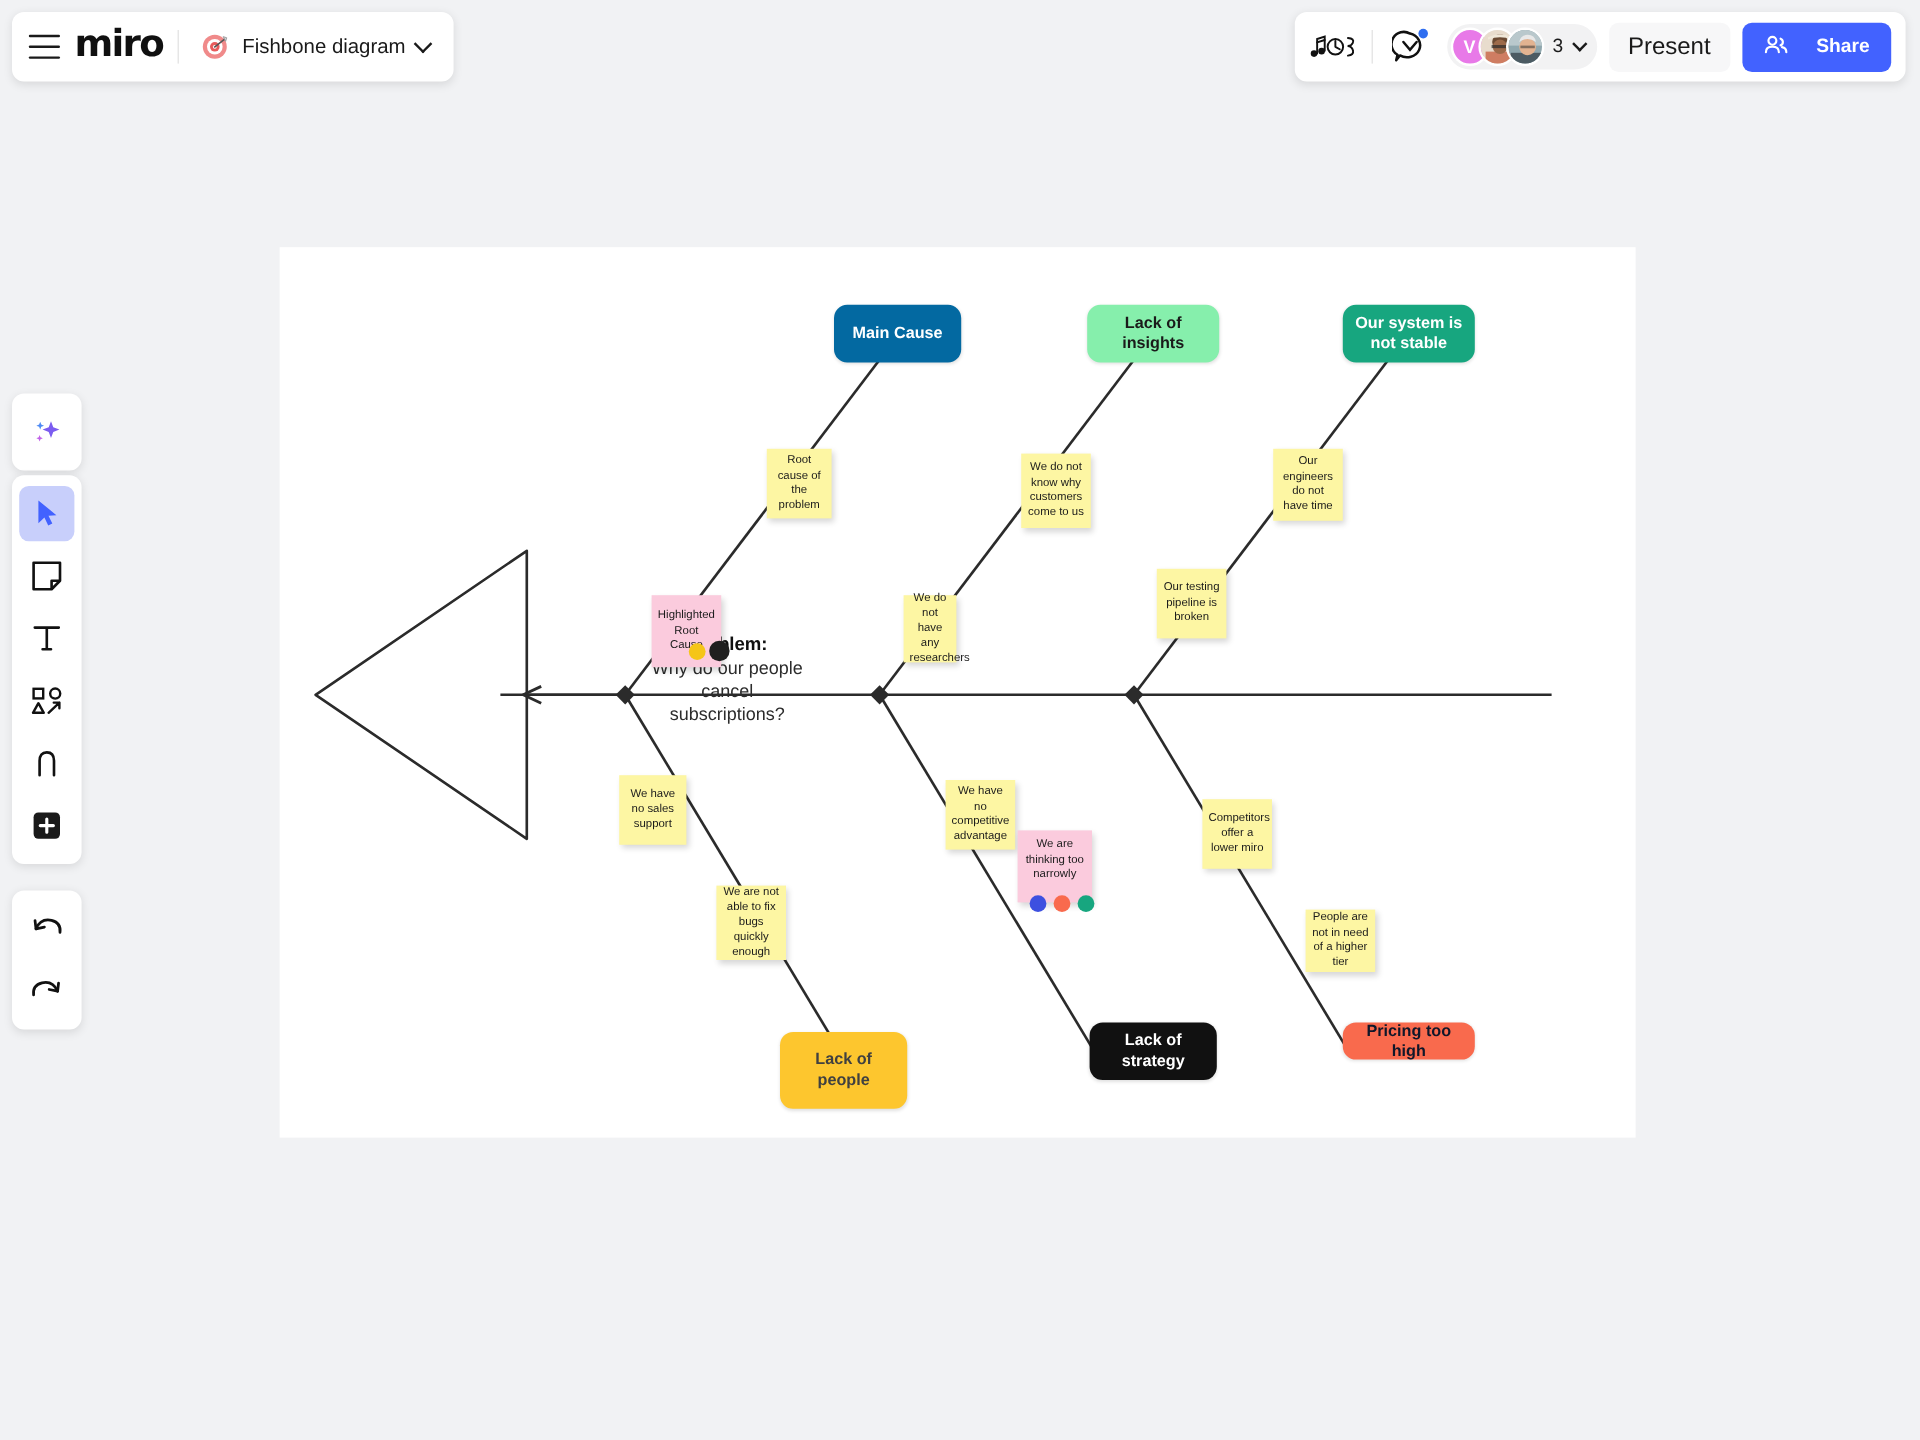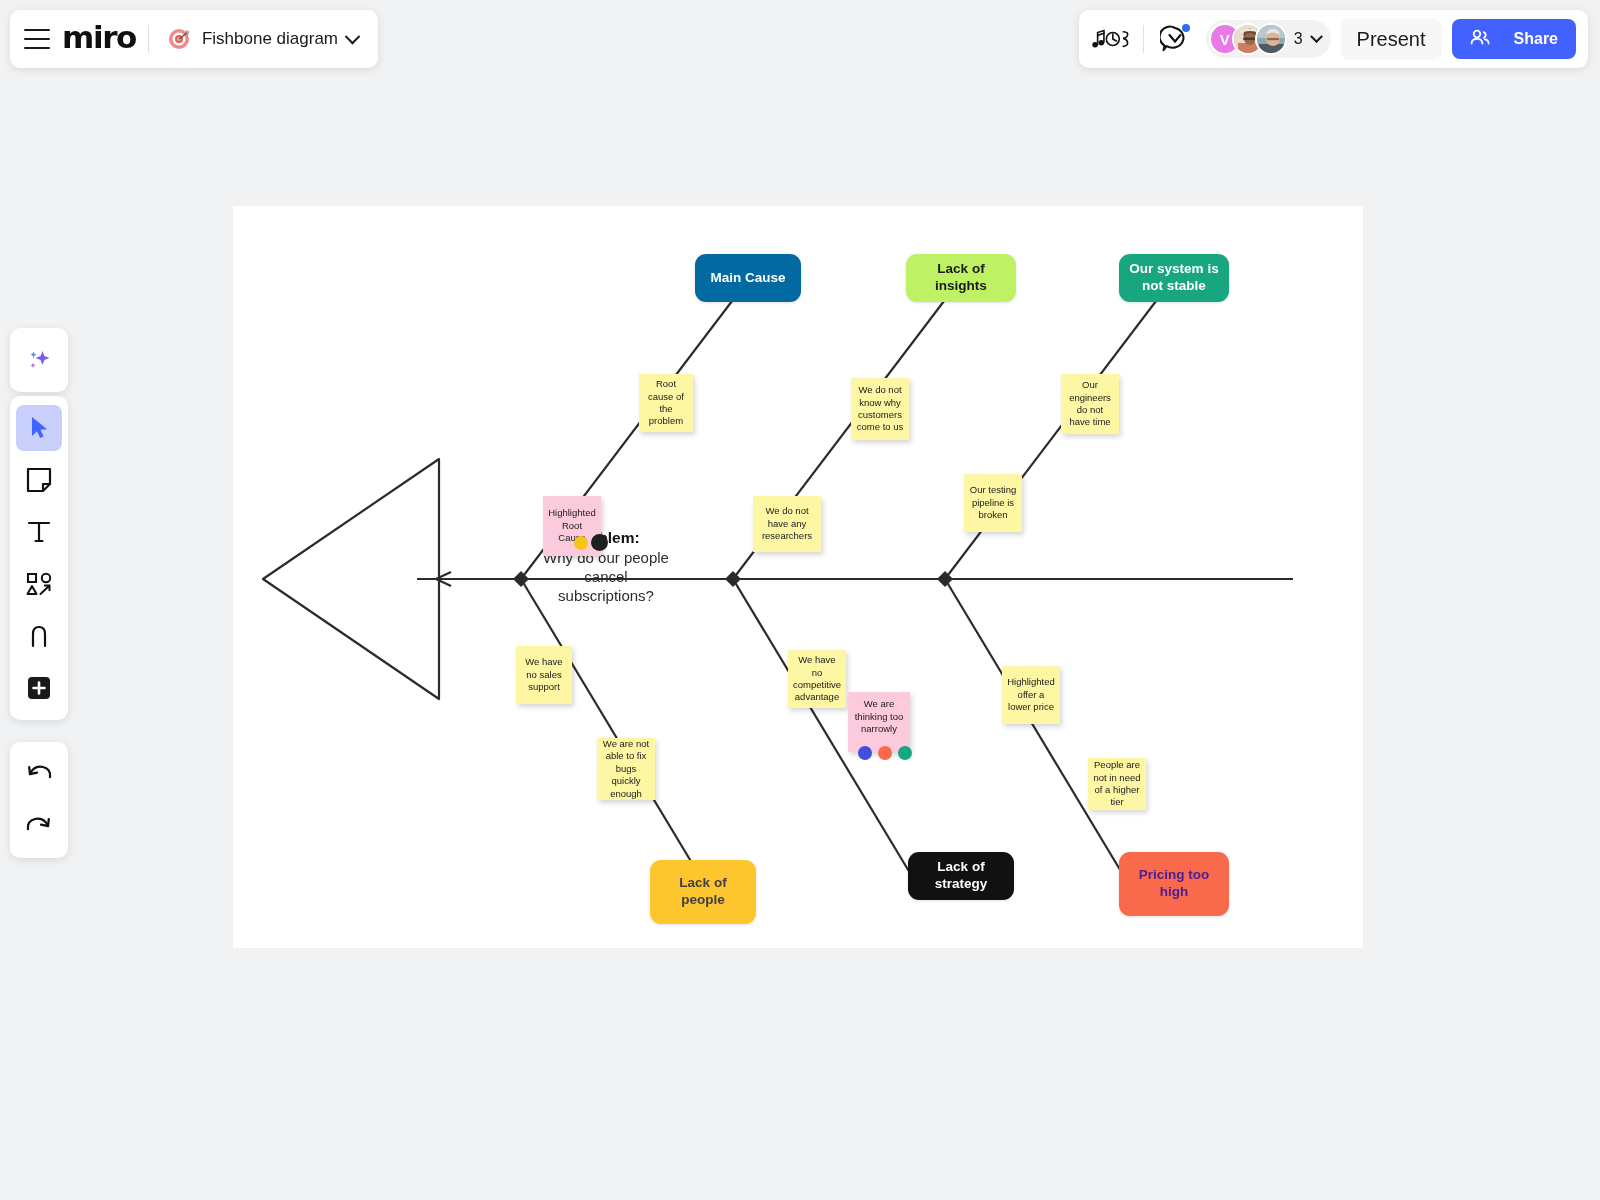--- a/index.html
+++ b/index.html
@@ -292,45 +292,45 @@
       </g>
     </svg>
 
     <div class="problem-text">
       <b>Problem:</b><br>
       <span>Why do our people cancel subscriptions?</span>
     </div>
 
     <div class="cat" style="left:462px; top:48px; width:106px; height:48px; background:#0369a1; color:#fff;">Main Cause</div>
 
-    <div class="cat" style="left:673px; top:48px; width:110px; height:48px; background:#bef264; color:#1a1a1a;">Lack of insights</div>
+    <div class="cat" style="left:673px; top:48px; width:110px; height:48px; background:#86efac; color:#1a1a1a;">Lack of insights</div>
 
     <div class="cat" style="left:886px; top:48px; width:110px; height:48px; background:#17a67f; color:#fff;">Our system is not stable</div>
 
     <div class="cat" style="left:417px; top:654px; width:106px; height:64px; background:#fdc62e; color:#404040;">Lack of people</div>
 
     <div class="cat" style="left:675px; top:646px; width:106px; height:48px; background:#111111; color:#fff;">Lack of strategy</div>
 
-    <div class="cat" style="left:886px; top:646px; width:110px; height:64px; background:#f96a4d; color:#4c1d95;">Pricing too high</div>
+    <div class="cat" style="left:886px; top:646px; width:110px; height:31px; background:#f96a4d; color:#0f172a;">Pricing too high</div>
 
     <div class="note yellow" style="left:406px; top:168px; width:54px; height:58px;">
       <span class="note-inner">Root cause of the problem</span>
     </div>
 
     <div class="note pink" style="left:310px; top:290px; width:58px; height:60px;">
       <span class="note-inner">Highlighted Root Cause</span>
       <span class="dot" style="position:absolute; left:31px; bottom:6px; background:#f5c518;"></span>
       <span class="cursor-dot" style="left:48px; bottom:5px;"></span>
     </div>
 
     <div class="note yellow" style="left:618px; top:172px; width:58px; height:62px;">
       <span class="note-inner">We do not know why customers come to us</span>
     </div>
 
-    <div class="note yellow" style="left:520px; top:290px; width:68px; height:56px;">
+    <div class="note yellow" style="left:520px; top:290px; width:44px; height:56px;">
       <span class="note-inner">We do not have any researchers</span>
     </div>
 
     <div class="note yellow" style="left:828px; top:168px; width:58px; height:60px;">
       <span class="note-inner">Our engineers do not have time</span>
     </div>
 
     <div class="note yellow" style="left:731px; top:268px; width:58px; height:58px;">
       <span class="note-inner">Our testing pipeline is broken</span>
     </div>
@@ -350,21 +350,21 @@
     <div class="note pink" style="left:615px; top:486px; width:62px; height:60px;">
       <span class="note-inner" style="margin-bottom:10px;">We are thinking too narrowly</span>
       <span class="reactions" style="left:10px; bottom:-8px;">
         <span class="dot" style="background:#3d50e0;"></span>
         <span class="dot" style="background:#f96a4d;"></span>
         <span class="dot" style="background:#17a67f;"></span>
       </span>
     </div>
 
     <div class="note yellow" style="left:769px; top:460px; width:58px; height:58px;">
-      <span class="note-inner">Highlighted offer a lower price</span>
+      <span class="note-inner">Competitors offer a lower miro</span>
     </div>
 
     <div class="note yellow" style="left:855px; top:552px; width:58px; height:52px;">
       <span class="note-inner">People are not in need of a higher tier</span>
     </div>
 
   </div>
 
 
 </div>

